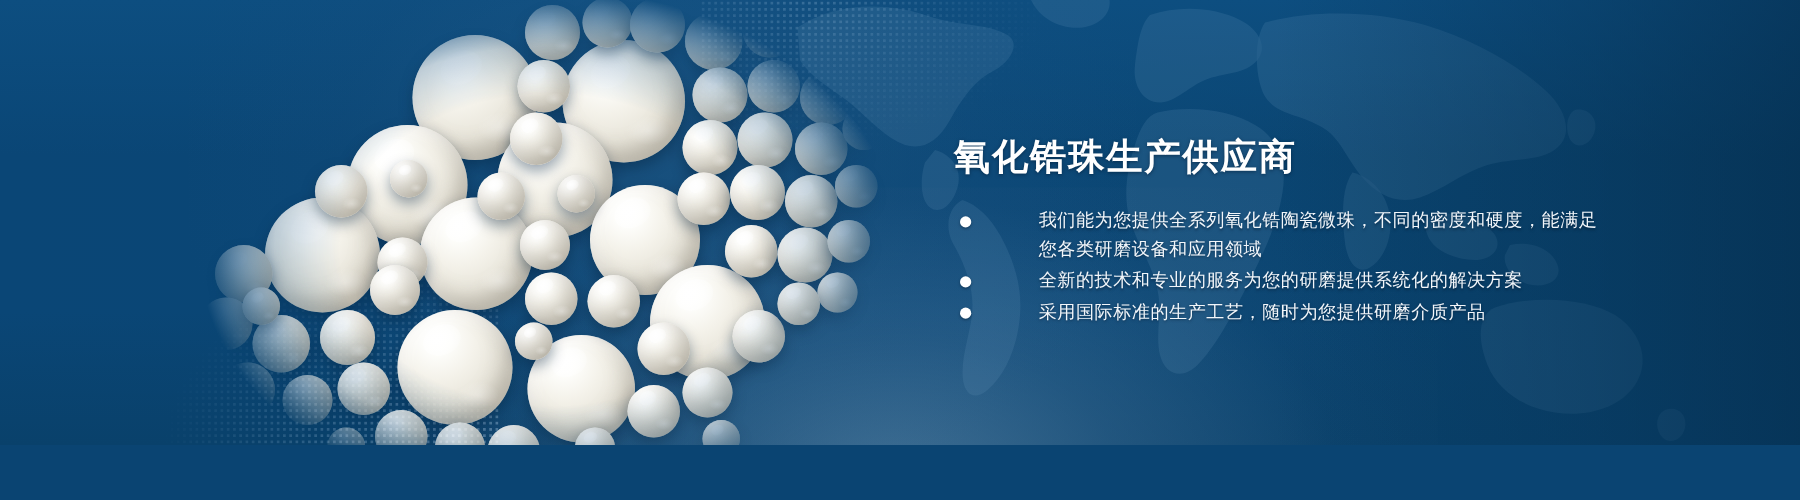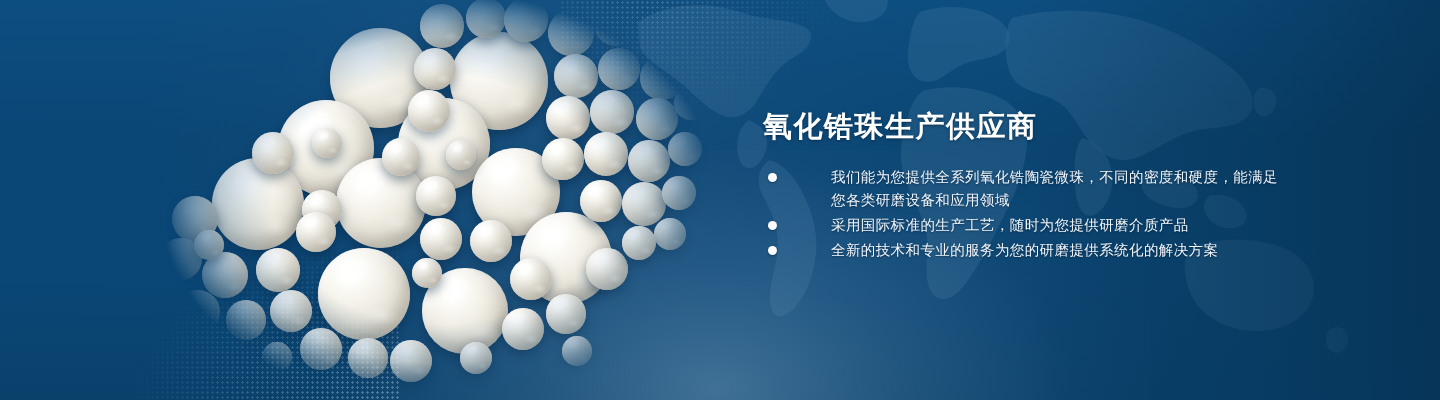--- a/index.html
+++ b/index.html
@@ -2,21 +2,21 @@
 <html><head>
 <meta charset="utf-8">
 <style>
   html,body{margin:0;padding:0;}
   body{
     width:1440px;height:400px;overflow:hidden;
     font-family:"Liberation Sans","DejaVu Sans",sans-serif;
     background:#0a4472;
   }
   #banner{
-    position:relative;width:1440px;height:400px;overflow:hidden;
+    position:relative;width:1440px;height:356px;overflow:hidden;
     background:#c2410c;
   }
 
   
   .bg-base{
     position:absolute;inset:0;
     background:
       linear-gradient(to right,#0a4676 0%,#0a4674 40%,#0b4877 55%,#0a4470 75%,#094068 100%);
   }
   .bg-vert{
@@ -248,22 +248,22 @@
   <div class="copy">
     <h1 class="headline">氧化锆珠生产供应商</h1>
 
     <ul class="bullets">
       <li class="bullet">
         <span class="dot"></span>
         <span class="bullet-text">我们能为您提供全系列氧化锆陶瓷微珠，不同的密度和硬度，能满足您各类研磨设备和应用领域</span>
       </li>
       <li class="bullet">
         <span class="dot"></span>
-        <span class="bullet-text">采用国际标准的生产工艺，随时为您提供研磨介质产品</span>
+        <span class="bullet-text">全新的技术和专业的服务为您的研磨提供系统化的解决方案</span>
       </li>
       <li class="bullet">
         <span class="dot"></span>
-        <span class="bullet-text">全新的技术和专业的服务为您的研磨提供系统化的解决方案</span>
+        <span class="bullet-text">采用国际标准的生产工艺，随时为您提供研磨介质产品</span>
       </li>
     </ul>
   </div>
 
 </div>
 
 </body></html>

